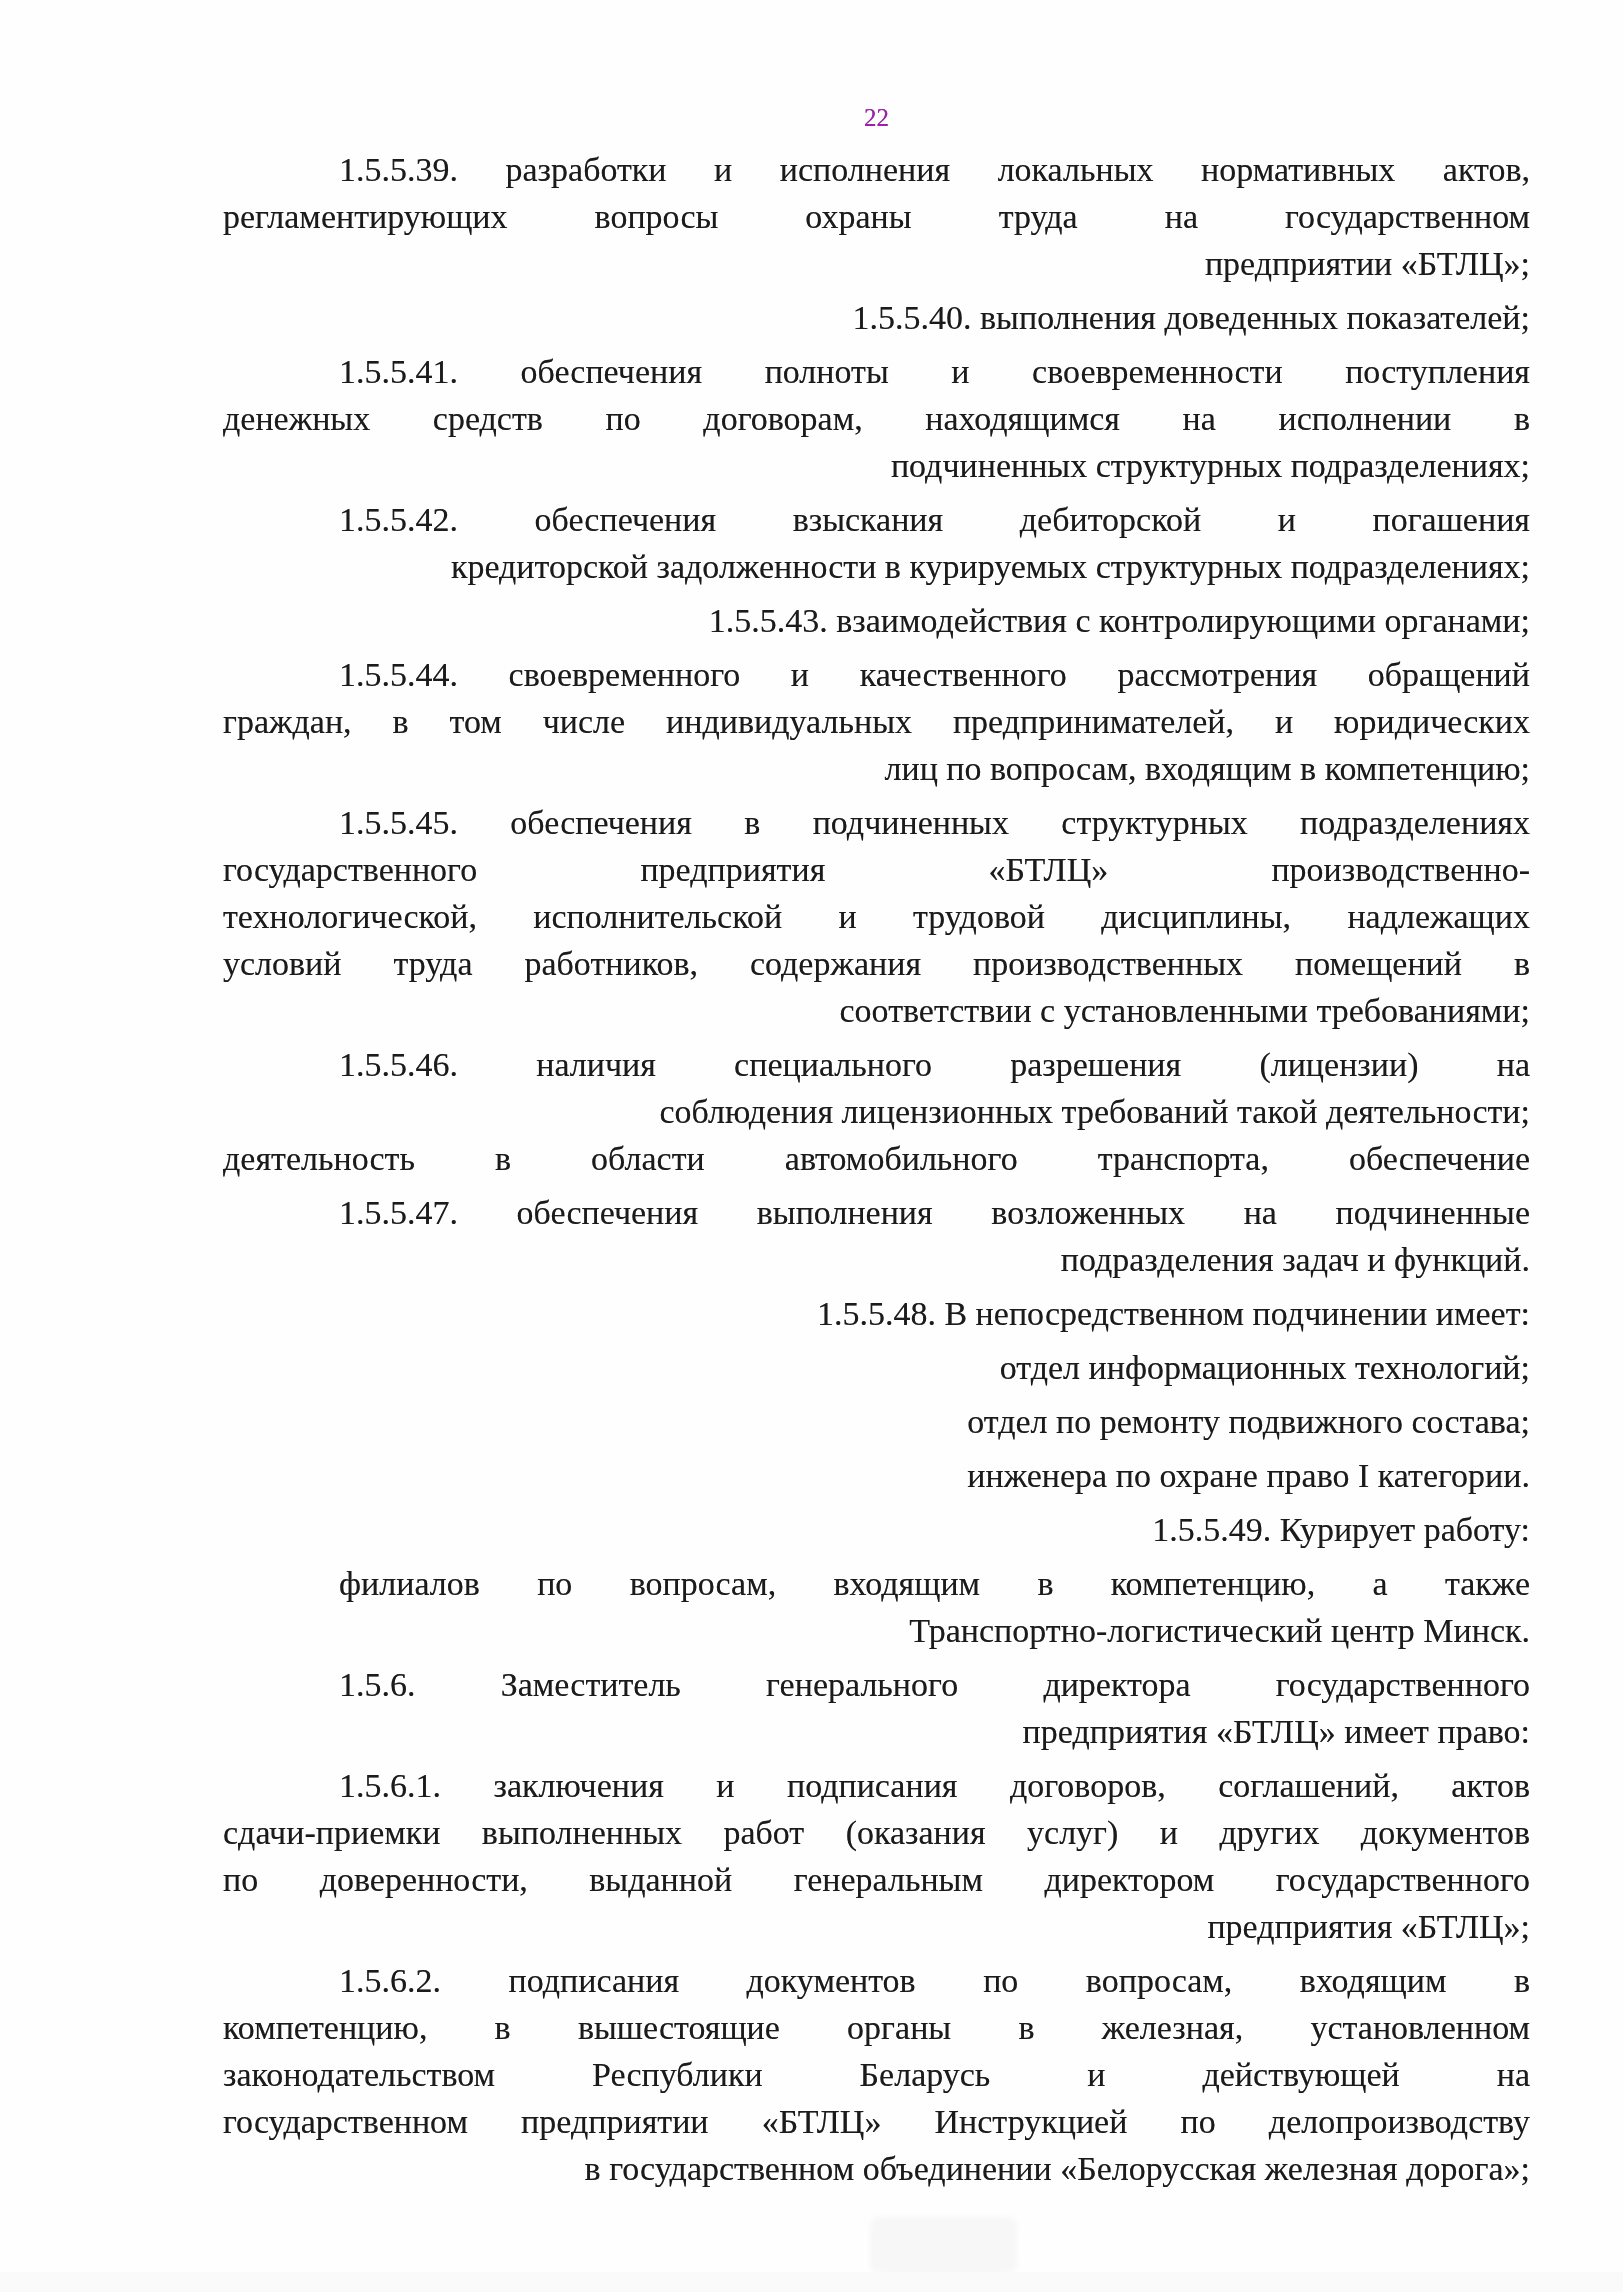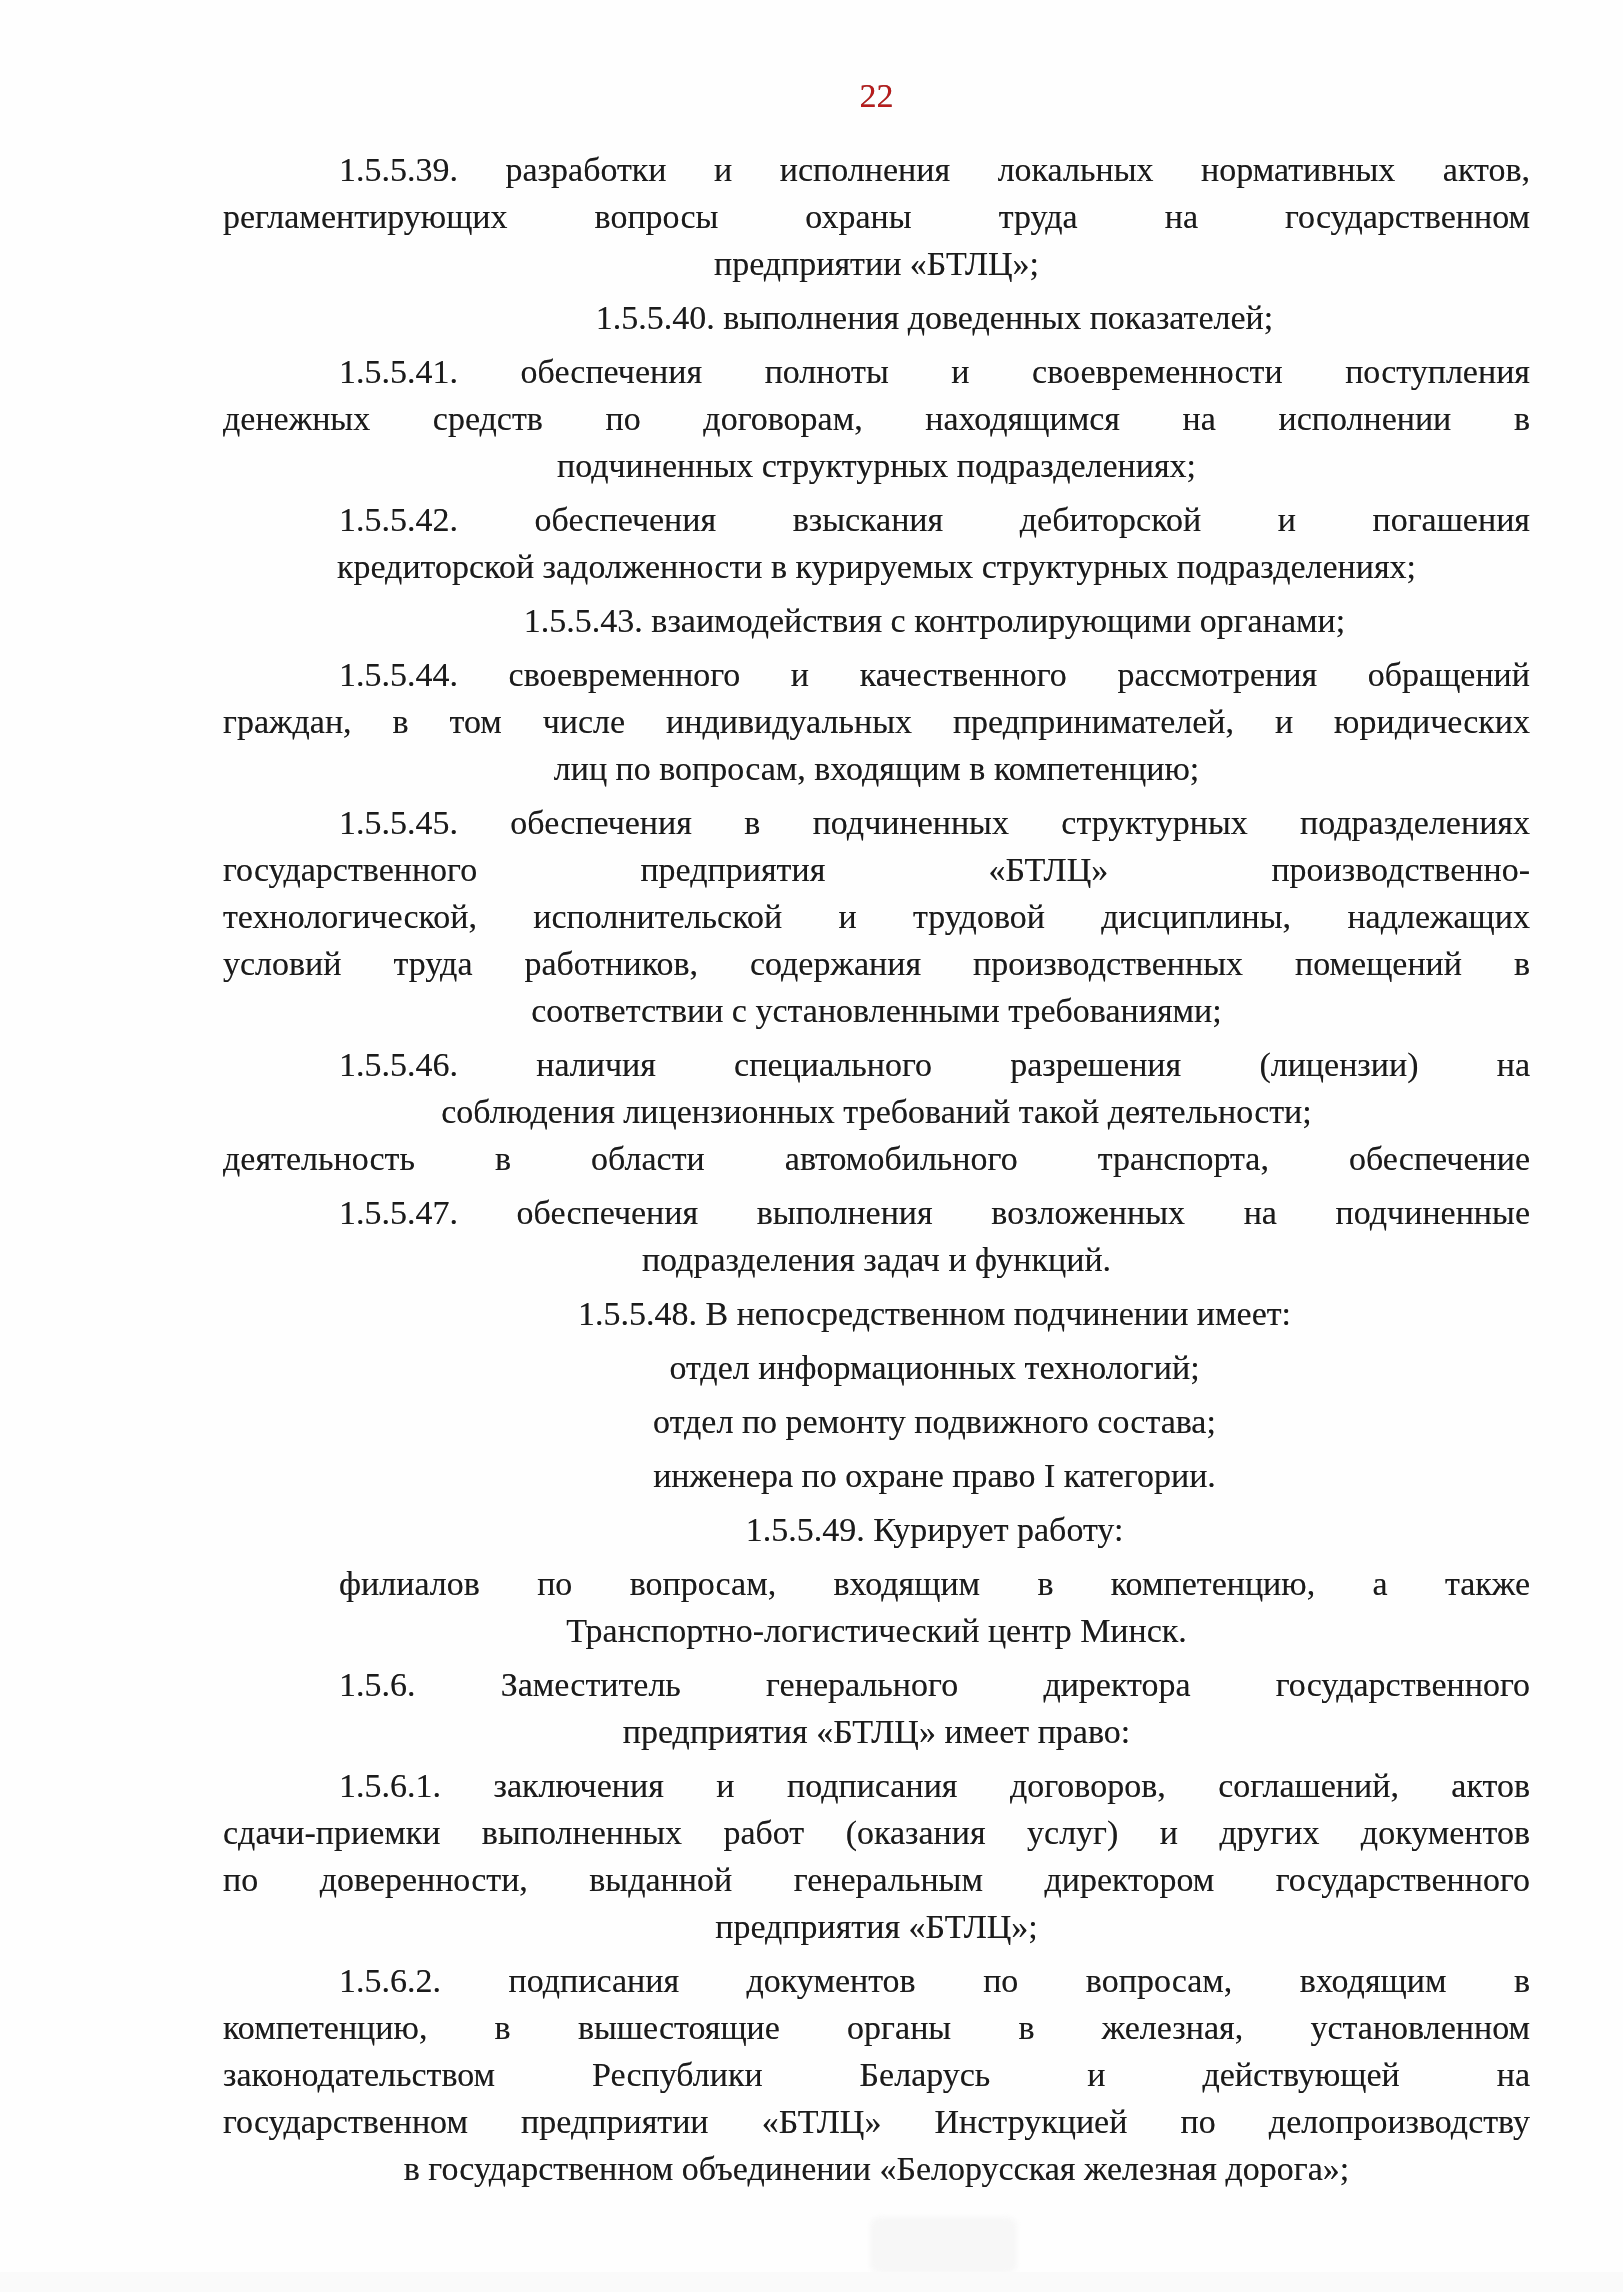--- a/index.html
+++ b/index.html
@@ -14,45 +14,45 @@
     font-family: "Liberation Serif", serif;
     overflow: hidden;
   }
   .scan-page {
     position: absolute;
     inset: 0;
     background: #fefefe;
   }
   .page-number {
     position: absolute;
-    top: 75px;
+    top: 97px;
     left: 216px;
     width: 1321px;
     text-align: center;
-    font-size: 34px;
+    font-size: 25px;
     line-height: 41px;
-    color: #b91c1c;
+    color: #a21caf;
     text-shadow: 0 0 0.5px rgba(20,20,20,0.55);
   }
   .doc-body {
     position: absolute;
     top: 139px;
     left: 216px;
     width: 1321px;
     color: #1b1b1b;
     font-size: 34px;
     line-height: 47px;
     text-shadow: 0 0 0.5px rgba(20,20,20,0.5);
   }
   .para {
     margin: 7px;
     padding: 0;
   }
   .line {
-    text-align: center;
+    text-align: right;
     white-space: normal;
   }
   .line.stretch {
     text-align: justify;
     text-align-last: justify;
   }
   .line.first {
     text-indent: 116px;
   }
   .artifact-smudge {

